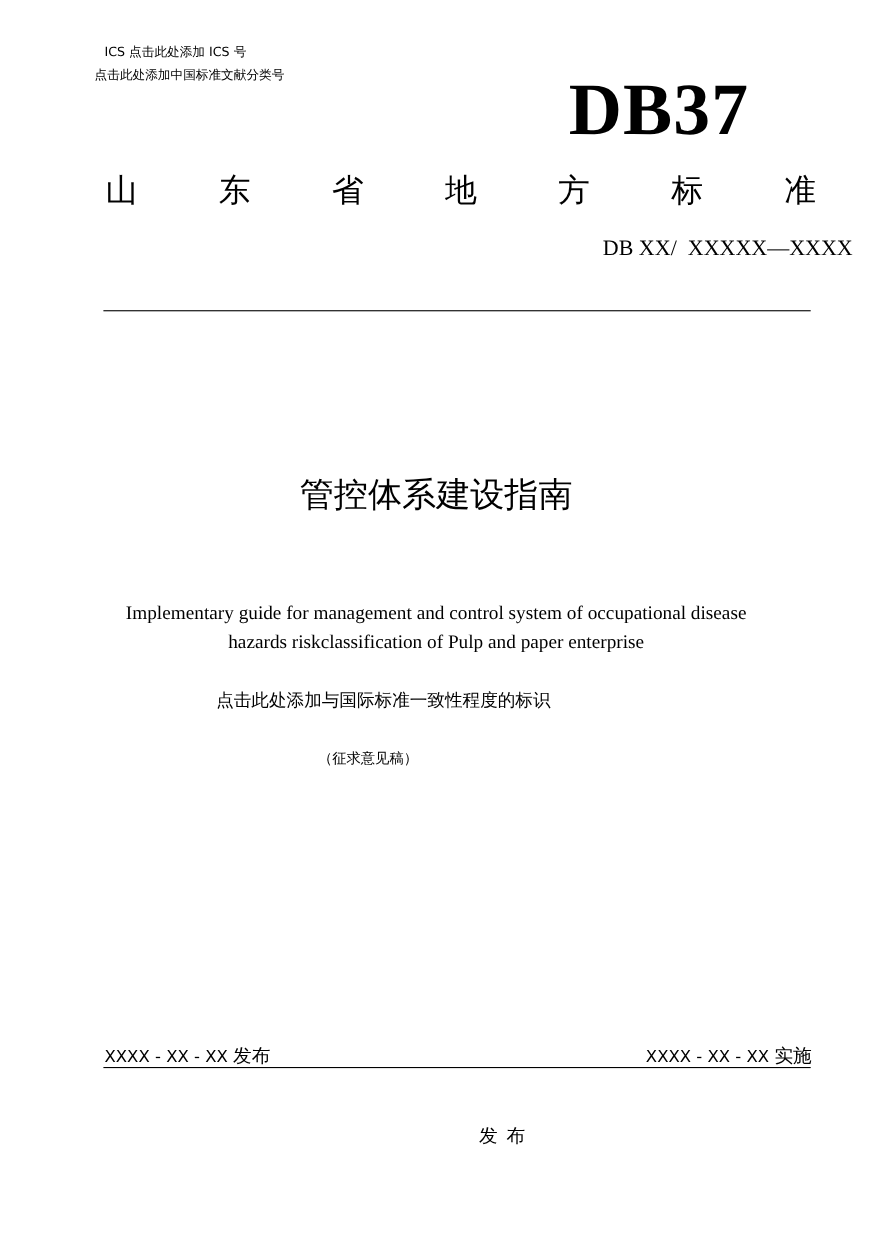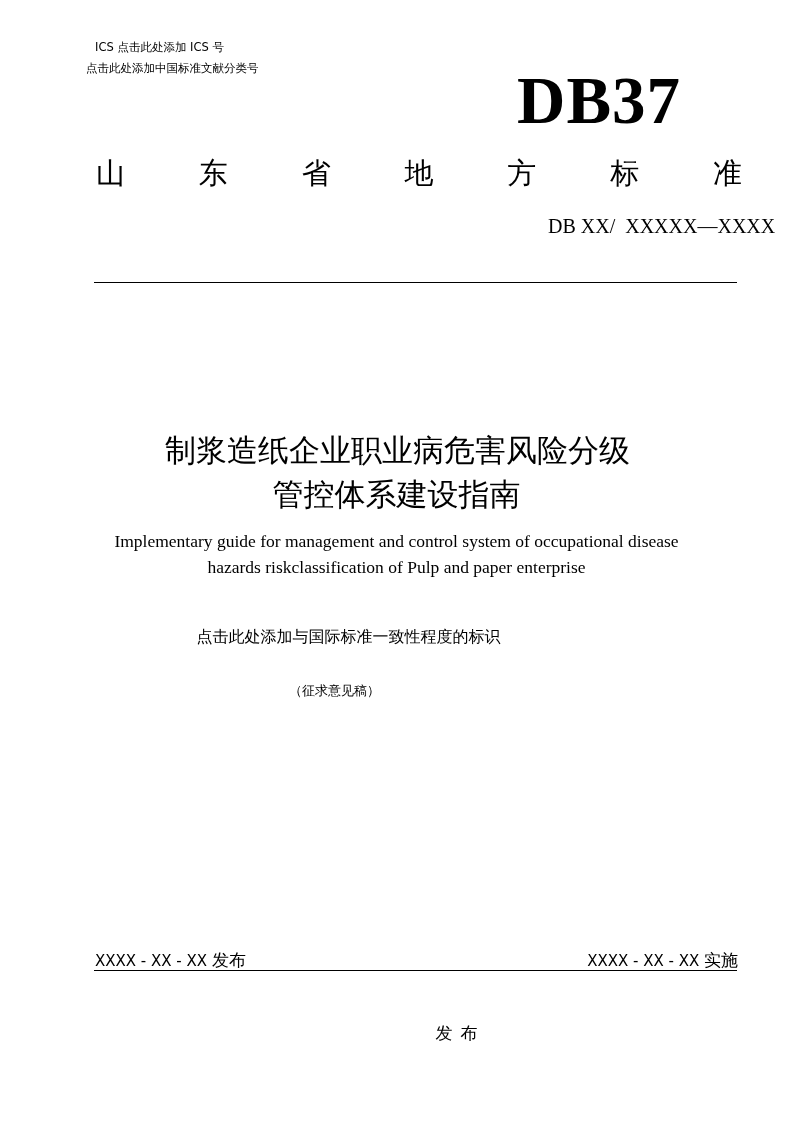--- a/index.html
+++ b/index.html
@@ -86,21 +86,21 @@
       font-size: 31px;
       line-height: 44px;
     }
     .title-cn .line { display: block; white-space: nowrap; }
     .title-cn .line1 { position: relative; left: 1px; }
     .title-cn .line2 { position: relative; left: 0; }
 
     .title-en {
       left: 0;
       width: 793px;
-      top: 528px;
+      top: 544px;
       text-align: center;
       font-family: "Liberation Serif", serif;
       font-size: 17.5px;
       line-height: 26px;
     }
     .title-en .line { display: block; white-space: nowrap; }
 
     .conformity {
       left: 0;
       width: 697px;
@@ -181,21 +181,20 @@
   <span class="province-char">方</span>
   <span class="province-char">标</span>
   <span class="province-char">准</span>
 </div>
 
 <div class="abs std-number">DB XX/  XXXXX—XXXX</div>
 
 <div class="abs top-rule"></div>
 
 <div class="abs title-cn">
-  <span class="line line1">制浆造纸企业职业病危害风险分级</span>
   <span class="line line2">管控体系建设指南</span>
 </div>
 
 <div class="abs title-en">
   <span class="line">Implementary guide for management and control system of occupational disease</span>
   <span class="line">hazards riskclassification of Pulp and paper enterprise</span>
 </div>
 
 <div class="abs conformity">点击此处添加与国际标准一致性程度的标识</div>
 

